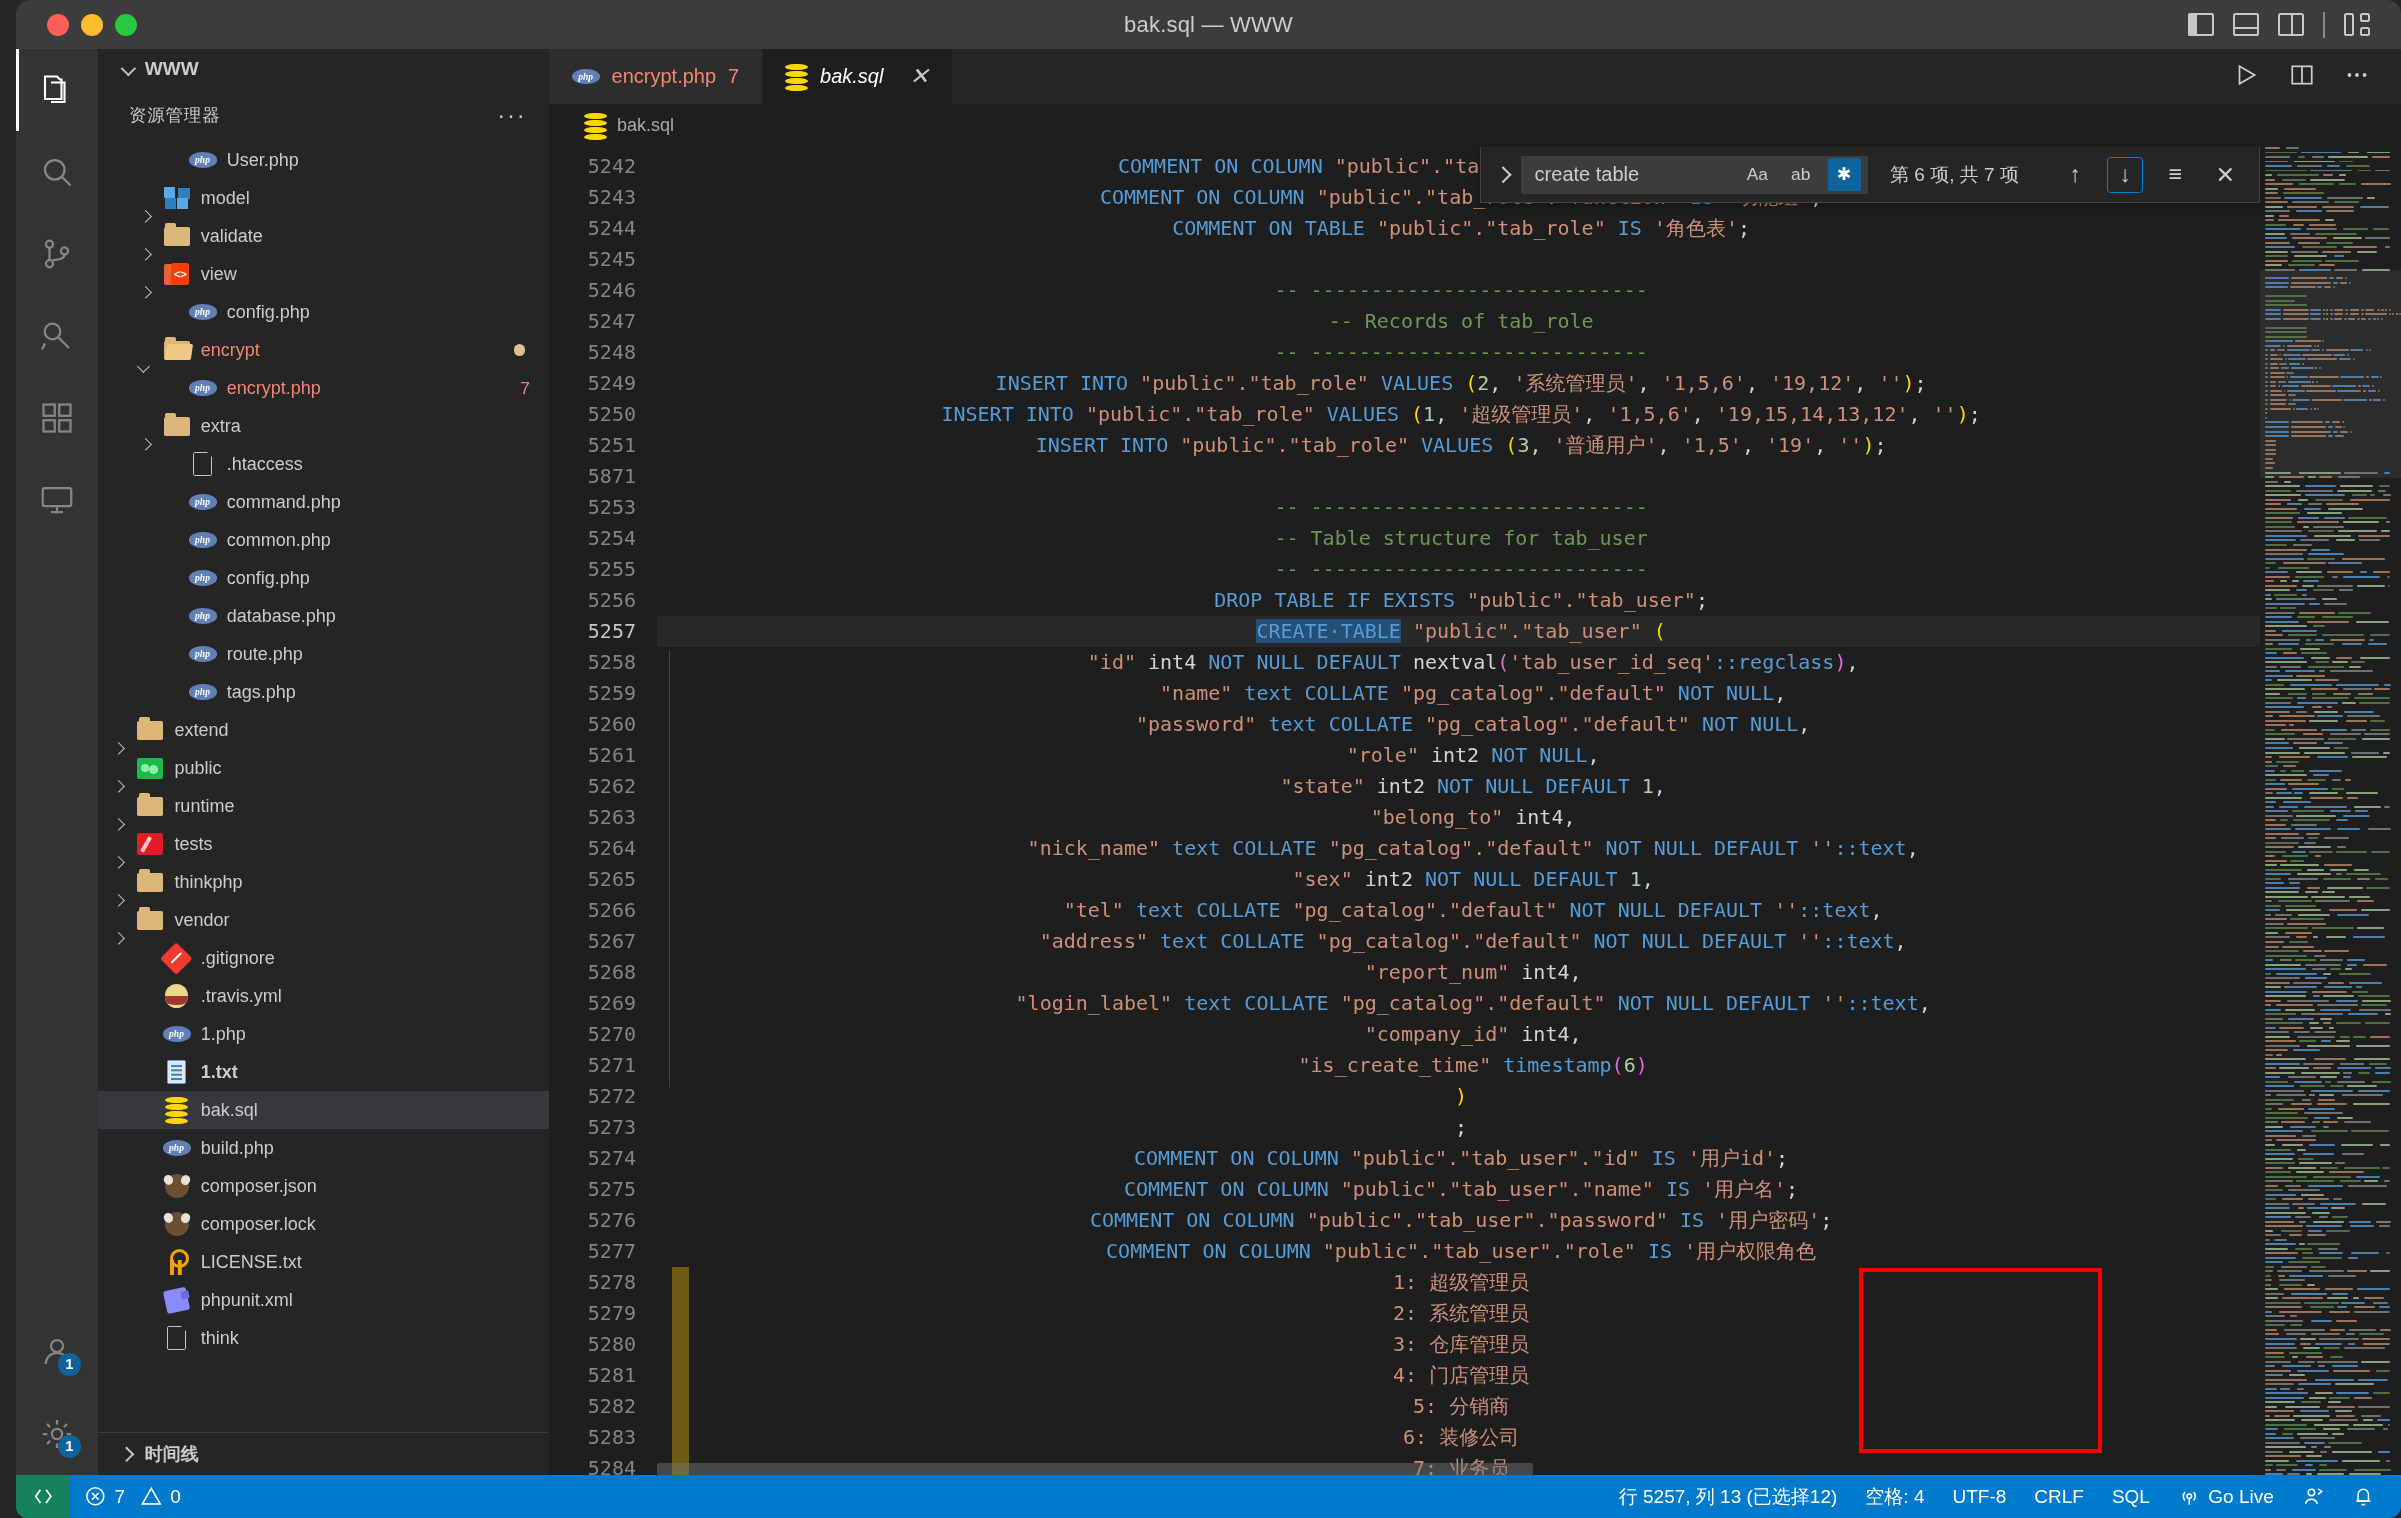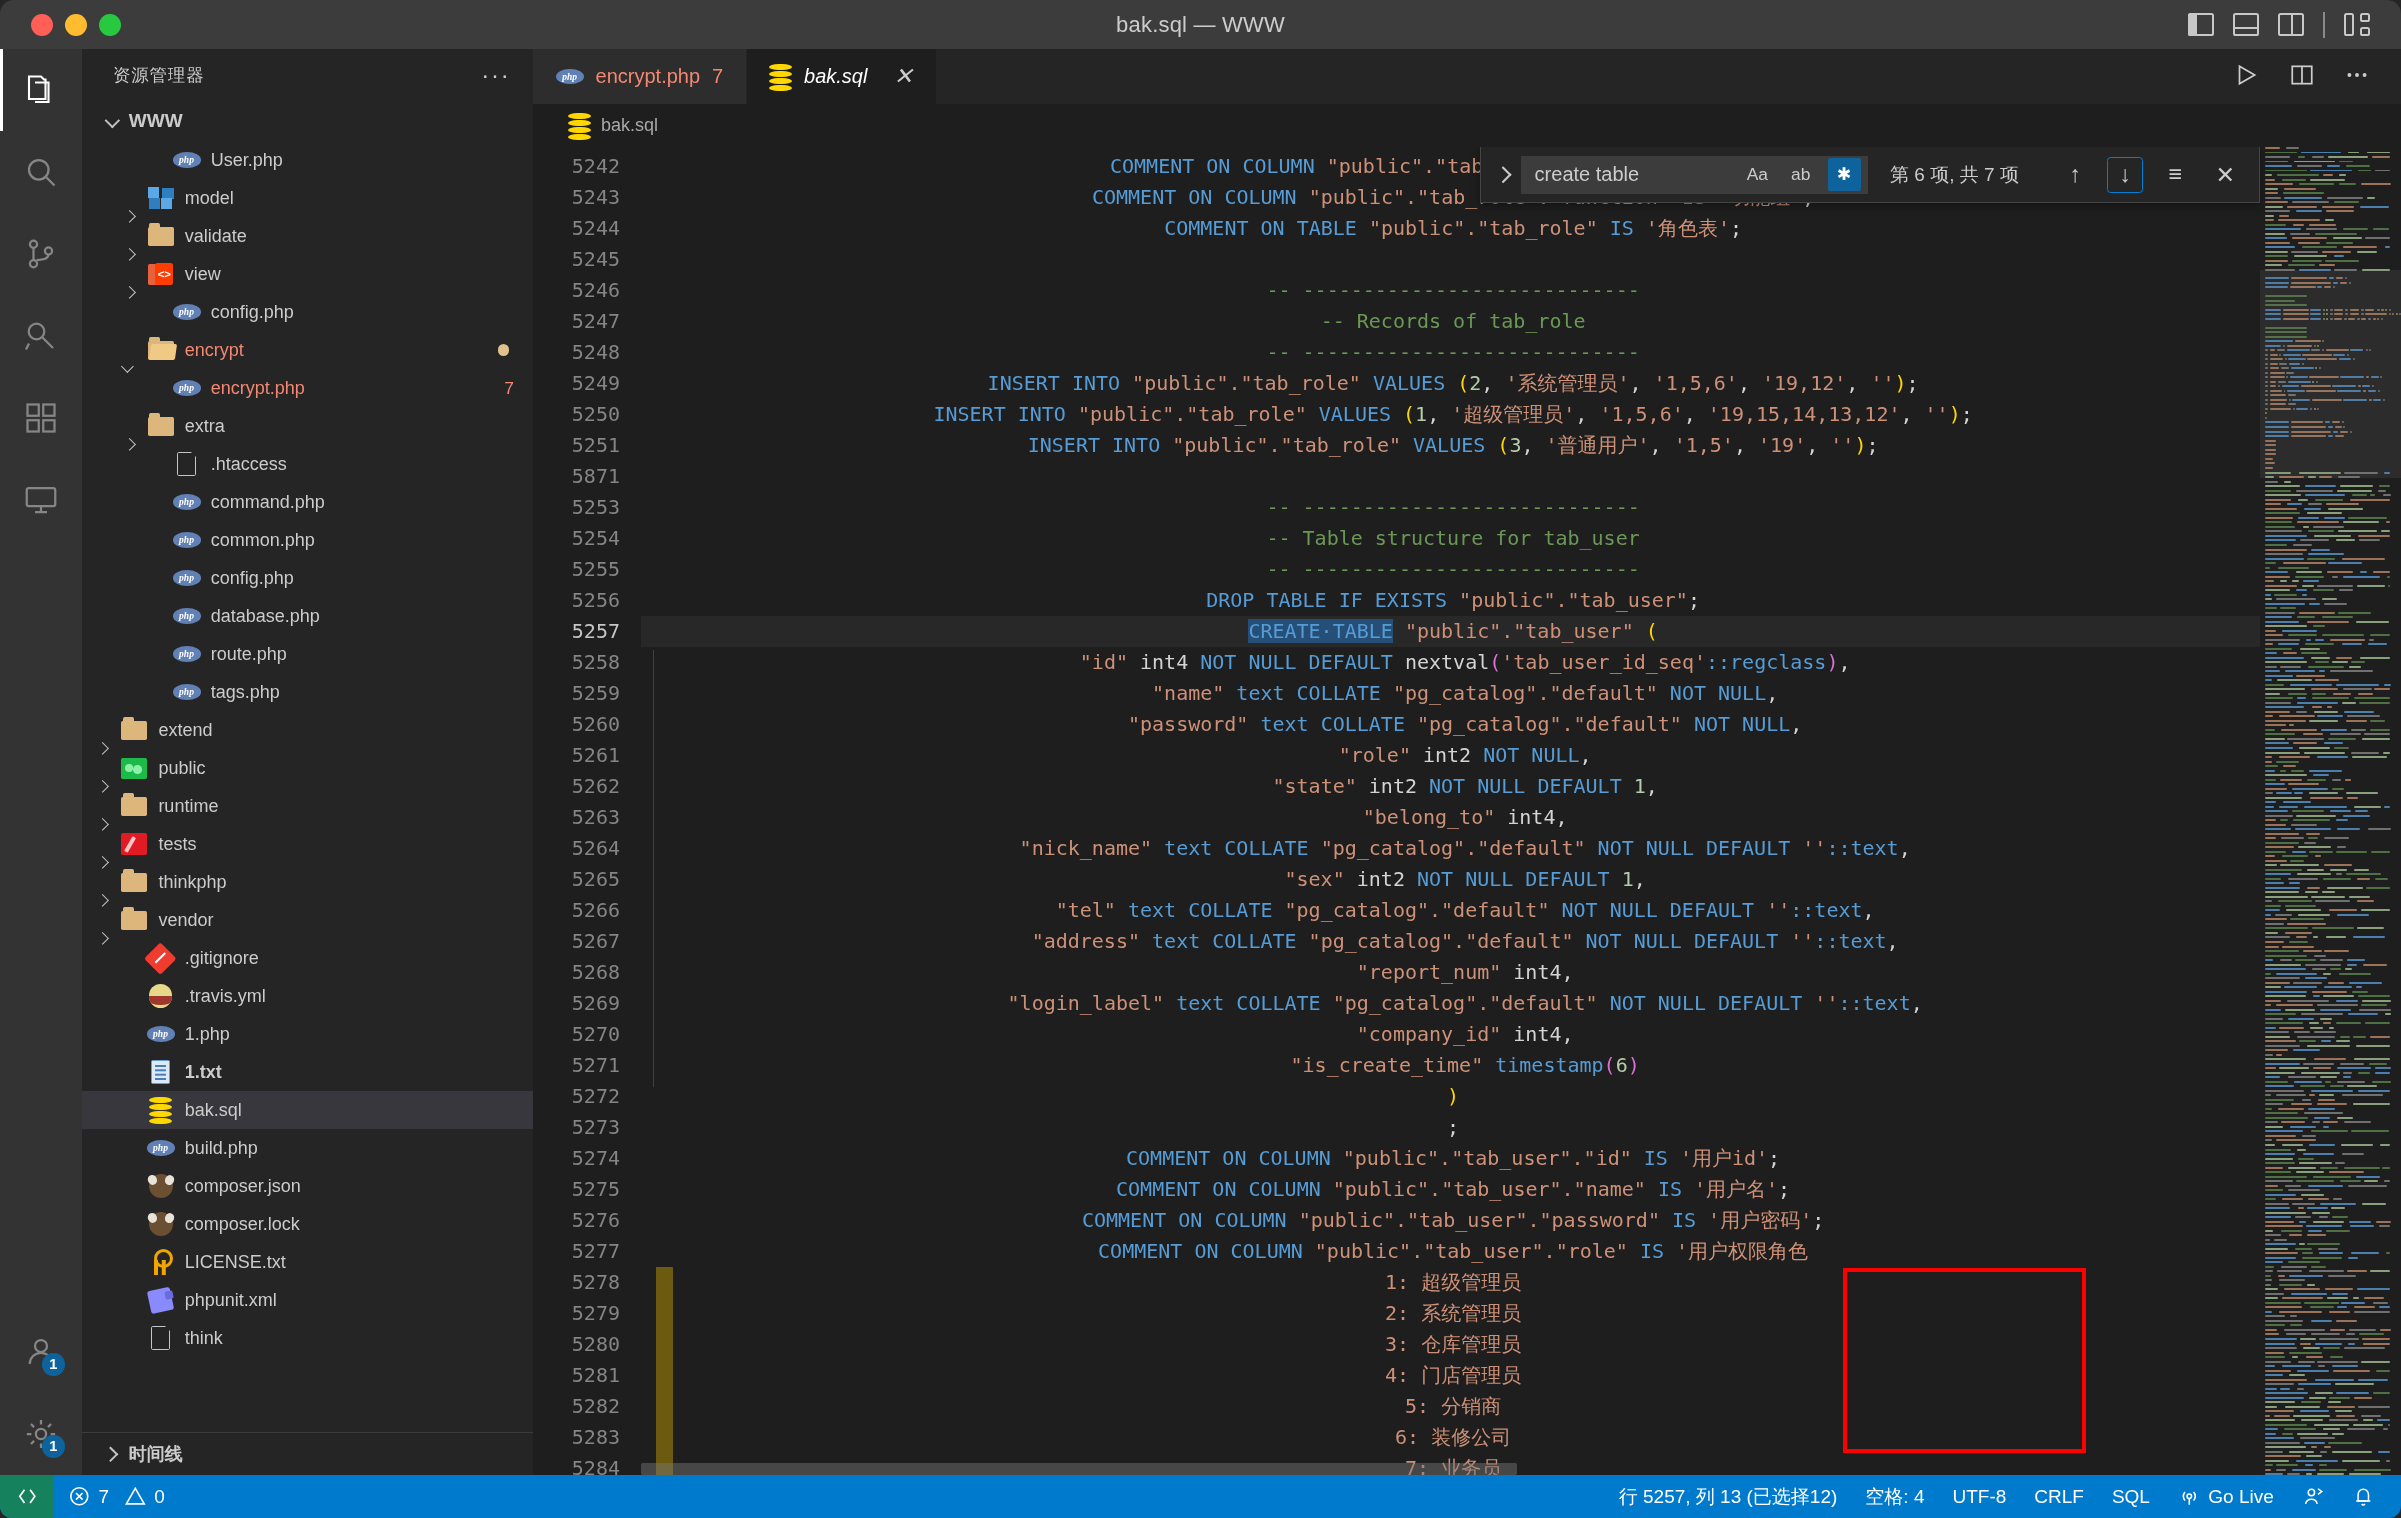--- a/index.html
+++ b/index.html
@@ -8,21 +8,21 @@
     background: #1e1e1e;
     font-family: "Liberation Sans", sans-serif;
     overflow: hidden;
   }
   body { position: relative; }
 
   
   #window {
     position: absolute; inset: 0;
     background: #252526;
-    display: flex; flex-direction: column;
+    display: flex; flex-direction: column; padding-left: 16px;
   }
 
   
   #titlebar {
     height: 49px; flex: 0 0 49px;
     background: #3c3c3c;
     display: flex; align-items: center;
     position: relative;
     border-top-left-radius: 14px; border-top-right-radius: 14px;
   }
@@ -557,28 +557,28 @@
       <div class="act">
         <svg viewBox="0 0 24 24" fill="none" stroke="currentColor" stroke-width="1.5">
           <circle cx="12" cy="12" r="3.4"></circle>
           <path d="M12 2.6v3M12 18.4v3M2.6 12h3M18.4 12h3M5.3 5.3l2.1 2.1M16.6 16.6l2.1 2.1M18.7 5.3l-2.1 2.1M7.4 16.6l-2.1 2.1"></path>
         </svg>
         <span class="badge">1</span>
       </div>
     </div>
 
     <div id="sidebar">
+      <div id="folder-row">
+        <span class="chev"></span>
+        <span>WWW</span>
+      </div>
+
       <div id="sb-header">
         <span id="sb-title">资源管理器</span>
         <span id="sb-dots">···</span>
-      </div>
-
-      <div id="folder-row">
-        <span class="chev"></span>
-        <span>WWW</span>
       </div>
 
       <div id="filetree">
           <div class="fi" style="padding-left: 61px;">
             <span class="tw"></span>
             <span class="ico">
               <span class="ic-php">php</span>
             </span>
             <span class="nm">User.php</span>
           </div>

